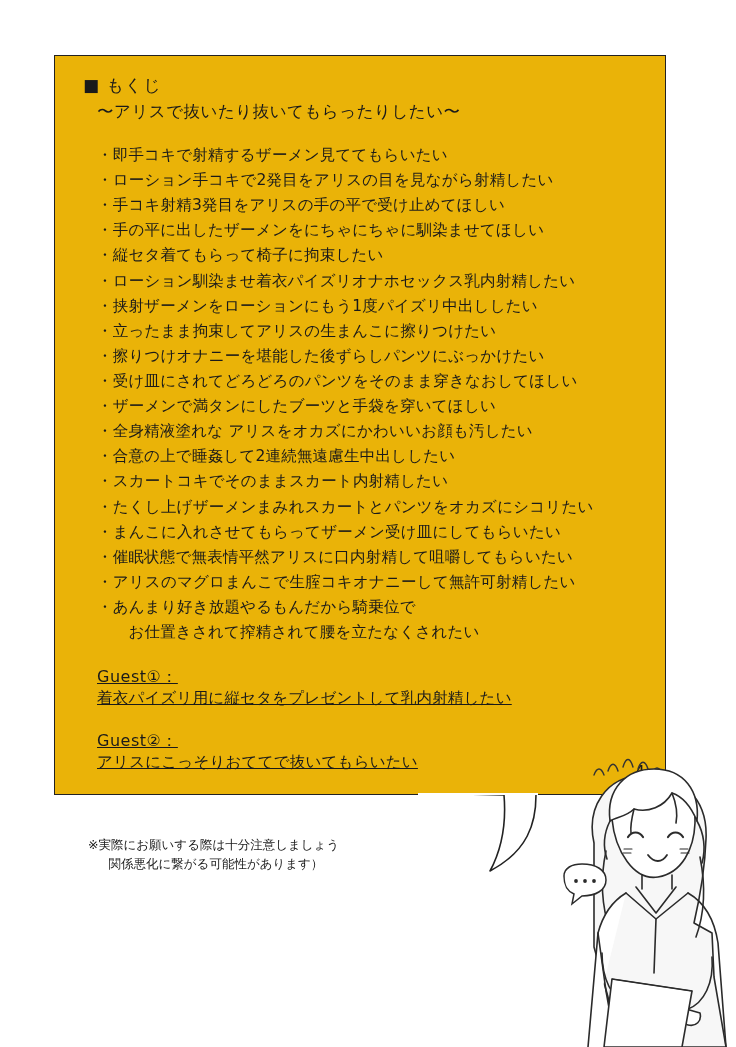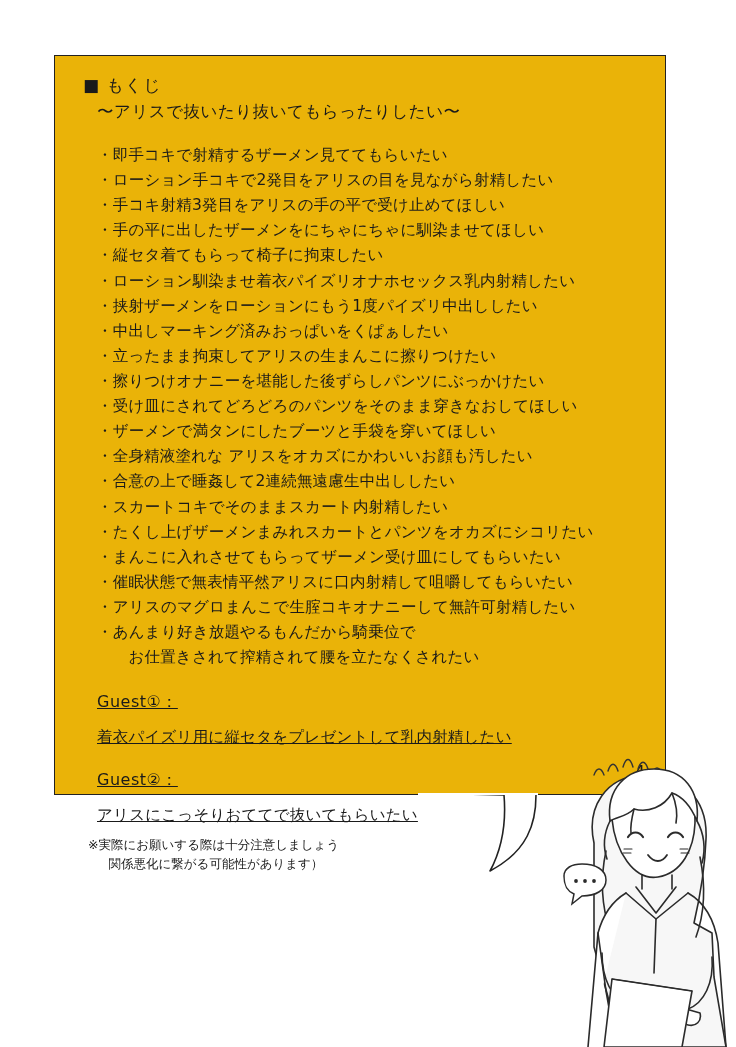--- a/index.html
+++ b/index.html
@@ -72,21 +72,21 @@
     text-decoration: underline;
   }
   .guest-label {
     font-size: 16px;
     letter-spacing: 0.5px;
     font-family: "DejaVu Sans", sans-serif;
   }
   .guest-text {
     font-size: 15.5px;
     letter-spacing: 0.2px;
-    margin-top: 14px;
+    margin-top: 0;
     font-family: "DejaVu Sans", sans-serif;
   }
 
   .page-number {
     position: absolute;
     right: 20px;
     bottom: 12px;
     font-size: 17px;
     font-family: "DejaVu Sans", sans-serif;
   }
@@ -129,21 +129,20 @@
     <div class="toc-sub">〜アリスで抜いたり抜いてもらったりしたい〜</div>
 
     <ul class="items">
       <li>・即手コキで射精するザーメン見ててもらいたい</li>
       <li>・ローション手コキで2発目をアリスの目を見ながら射精したい</li>
       <li>・手コキ射精3発目をアリスの手の平で受け止めてほしい</li>
       <li>・手の平に出したザーメンをにちゃにちゃに馴染ませてほしい</li>
       <li>・縦セタ着てもらって椅子に拘束したい</li>
       <li>・ローション馴染ませ着衣パイズリオナホセックス乳内射精したい</li>
       <li>・挟射ザーメンをローションにもう1度パイズリ中出ししたい</li>
-      <li>・中出しマーキング済みおっぱいをくぱぁしたい</li>
       <li>・立ったまま拘束してアリスの生まんこに擦りつけたい</li>
       <li>・擦りつけオナニーを堪能した後ずらしパンツにぶっかけたい</li>
       <li>・受け皿にされてどろどろのパンツをそのまま穿きなおしてほしい</li>
       <li>・ザーメンで満タンにしたブーツと手袋を穿いてほしい</li>
       <li>・全身精液塗れな アリスをオカズにかわいいお顔も汚したい</li>
       <li>・合意の上で睡姦して2連続無遠慮生中出ししたい</li>
       <li>・スカートコキでそのままスカート内射精したい</li>
       <li>・たくし上げザーメンまみれスカートとパンツをオカズにシコリたい</li>
       <li>・まんこに入れさせてもらってザーメン受け皿にしてもらいたい</li>
       <li>・催眠状態で無表情平然アリスに口内射精して咀嚼してもらいたい</li>

